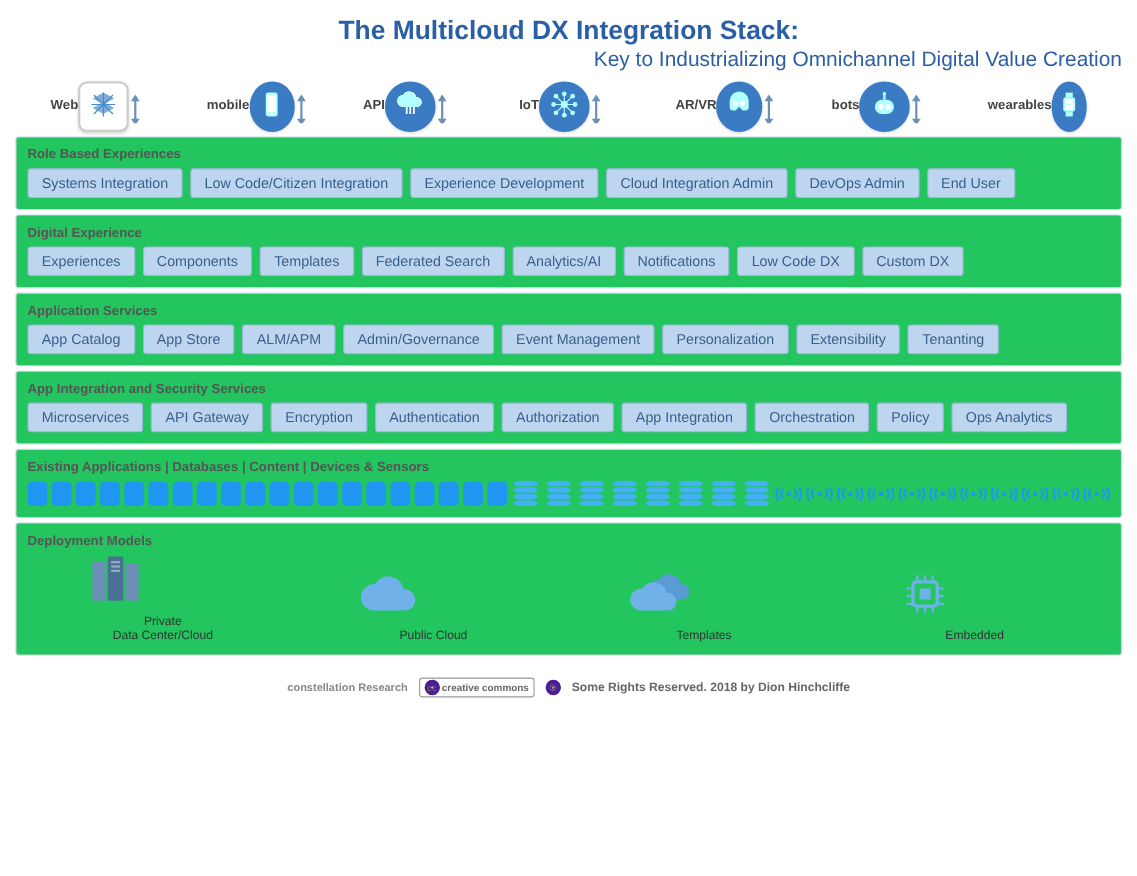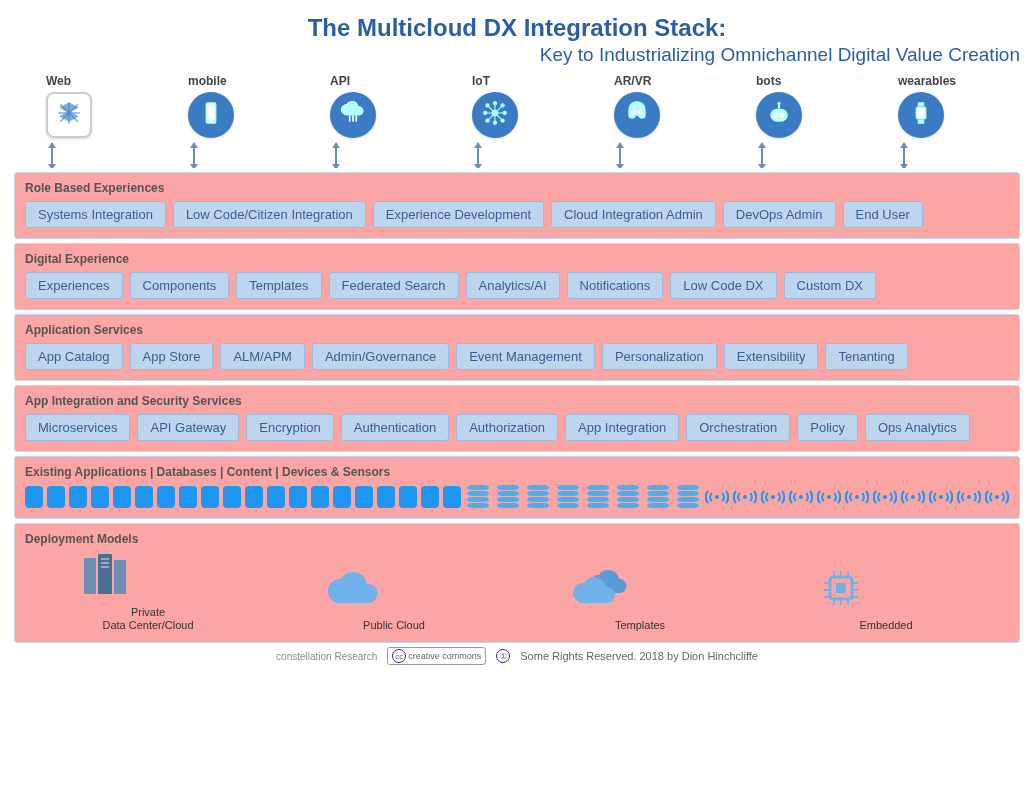--- a/index.html
+++ b/index.html
@@ -8,34 +8,34 @@
     background: #fff;
     width: 1034px;
     height: 796px;
     padding: 10px 14px;
     color: #333;
   }
   .title { text-align: center; font-size: 24px; font-weight: bold; color: #2b5fa5; margin-top: 4px; }
   .subtitle { text-align: right; font-size: 19px; color: #2b5fa5; margin-top: 2px; margin-bottom: 8px; }
 
   .channels-row { display: flex; justify-content: space-around; align-items: flex-start; padding: 0 6px; }
-  .channel { display: flex; flex-direction: column; align-items: flex-start; width: 90px; }
+  .channel { display: flex; flex-direction: row; align-items: center; width: 90px; }
   .channel-label { font-size: 12px; font-weight: bold; color: #444; margin-bottom: 4px; }
   .channel-icon {
     width: 46px; height: 46px; border-radius: 50%;
     background: #fff; border: 3px solid #3b7bc4;
     display: flex; align-items: center; justify-content: center;
     box-shadow: 0 1px 3px rgba(0,0,0,0.15);
   }
   .channel-icon.square { border-radius: 8px; border: 2px solid #ccc; }
   .channel-icon svg { width: 26px; height: 26px; }
   .channel-arrow { margin-top: 4px; height: 26px; }
 
   .layer {
-    background: #fca5a5;
+    background: #22c55e;
     border: 1px solid #c8d4e2;
     border-radius: 3px;
     margin: 4px 0;
     padding: 8px 10px 10px;
   }
   .layer-title { font-size: 12px; font-weight: bold; color: #555; margin-bottom: 6px; }
   .pills { display: flex; flex-wrap: wrap; gap: 7px; }
   .pill {
     background: #bdd5ef;
     border: 1px solid #9bb9da;
@@ -49,24 +49,24 @@
   .blk { width: 22px; height: 22px; background: #1f97f2; border-radius: 4px; }
   .dbstack { width: 22px; display: flex; flex-direction: column; gap: 1px; margin: 0 2px; }
   .dbstack .disk { width: 22px; height: 5px; background: #44b0f5; border-radius: 50%/100%; }
   .signal { width: 26px; height: 20px; display: flex; align-items: center; justify-content: center; }
 
   .deploy-row { display: flex; justify-content: space-around; align-items: flex-end; margin-top: 6px; }
   .deploy { display: flex; flex-direction: column; width: 140px; }
   .deploy svg { height: 46px; }
   .deploy-label { font-size: 11px; color: #333; text-align: center; margin-top: 4px; line-height: 1.2; }
 
-  .footer { text-align: center; font-size: 11px; color: #666; margin-top: 4px; display: flex; align-items: center; justify-content: center; gap: 10px; }
+  .footer { text-align: center; font-size: 11px; color: #666; margin-top: 20px; display: flex; align-items: center; justify-content: center; gap: 10px; font-weight: bold; }
   .footer .logo { font-size: 10px; color: #888; }
   .cc-badge { display: inline-flex; align-items: center; border: 1px solid #999; border-radius: 3px; padding: 1px 4px; font-size: 9px; gap: 2px; }
-  .cc-circle { display: inline-flex; width: 14px; height: 14px; border: 1px solid #4c1d95; border-radius: 50%; align-items: center; justify-content: center; font-size: 8px; }
+  .cc-circle { display: inline-flex; width: 14px; height: 14px; border: 6px solid #4c1d95; border-radius: 50%; align-items: center; justify-content: center; font-size: 8px; }
 </style>
 </head>
 <body>
 
 <div class="title">The Multicloud DX Integration Stack:</div>
 <div class="subtitle">Key to Industrializing Omnichannel Digital Value Creation</div>
 
 <div class="channels-row" id="channels">
     <div class="channel">
       <div class="channel-label">Web</div>

